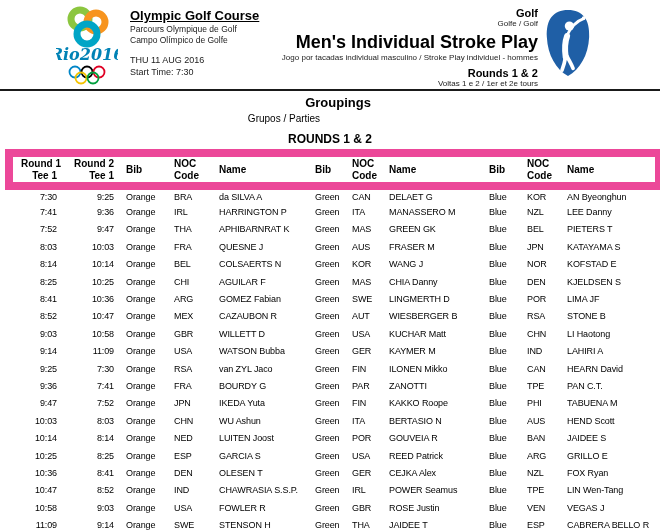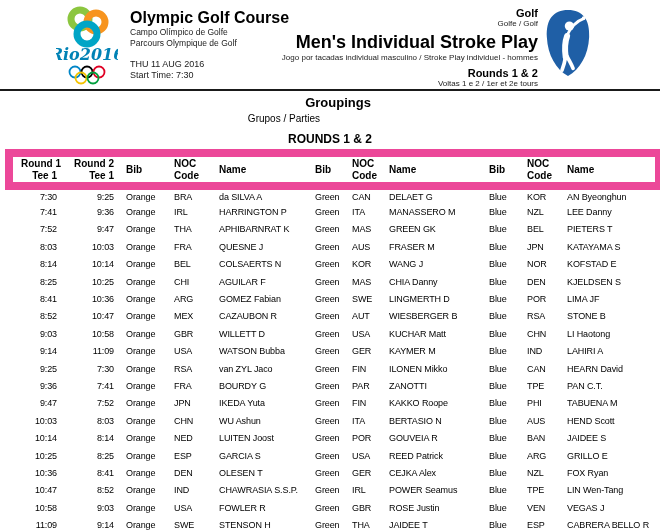--- a/index.html
+++ b/index.html
@@ -5,21 +5,21 @@
   * { margin:0; padding:0; box-sizing:border-box; }
   body { background:#fff; font-family:"Liberation Sans", sans-serif; color:#000; }
   .page { position:relative; width:660px; height:532px; background:#fff; overflow:hidden; }
 
   
   .hdr { position:absolute; top:0; left:0; width:660px; height:90px; }
   .hdr-rule { position:absolute; top:89px; left:0; width:660px; height:2px; background:#1a1a1a; }
 
   .rio-logo { position:absolute; left:56px; top:4px; width:62px; height:84px; }
   .venue { position:absolute; left:130px; top:9px; width:250px; }
-  .venue-title { font-size:16px; font-weight:bold; line-height:1.15; }
+  .venue-title { font-size:13px; font-weight:bold; line-height:1.15;text-decoration:underline; }
   .venue-sub { font-size:8.5px; color:#222; line-height:1.25; }
   .venue-date { font-size:9px; color:#222; margin-top:10px; line-height:1.3; }
   .venue-start { font-size:9px; color:#222; line-height:1.3; }
 
   .event { position:absolute; right:122px; top:7px; width:330px; text-align:right; }
   .ev-b1 { font-size:11px; font-weight:bold; line-height:1.1;padding-left:36px; }
   .ev-s  { font-size:8px; color:#222; line-height:1.3; }
   .ev-b2 { font-size:18px; font-weight:bold; margin-top:3px; line-height:1.15; }
   .ev-b3 { font-size:11px; font-weight:bold; margin-top:3px; line-height:1.15; }
 
@@ -67,22 +67,22 @@
         <circle cx="19" cy="68" r="5.5" stroke="#0085c7"></circle>
         <circle cx="31" cy="68" r="5.5" stroke="#000000"></circle>
         <circle cx="43" cy="68" r="5.5" stroke="#df0024"></circle>
         <circle cx="25" cy="74" r="5.5" stroke="#f4c300"></circle>
         <circle cx="37" cy="74" r="5.5" stroke="#009f3d"></circle>
       </g>
     </svg>
 
     <div class="venue">
       <div class="venue-title">Olympic Golf Course</div>
+      <div class="venue-sub">Parcours Olympique de Golf</div>
       <div class="venue-sub">Campo Olímpico de Golfe</div>
-      <div class="venue-sub">Parcours Olympique de Golf</div>
       <div class="venue-date">THU 11 AUG 2016</div>
       <div class="venue-start">Start Time: 7:30</div>
     </div>
 
     <div class="event">
       <div class="ev-b1">Golf</div>
       <div class="ev-s">Golfe / Golf</div>
       <div class="ev-b2">Men's Individual Stroke Play</div>
       <div class="ev-s">Jogo por tacadas individual masculino / Stroke Play individuel - hommes</div>
       <div class="ev-b3">Rounds 1 &amp; 2</div>

